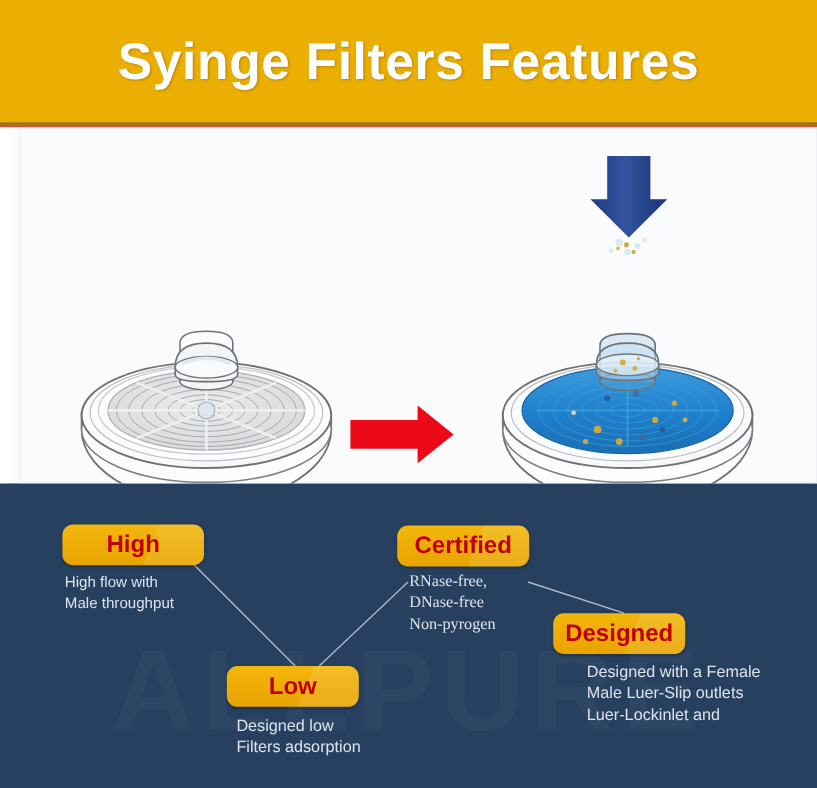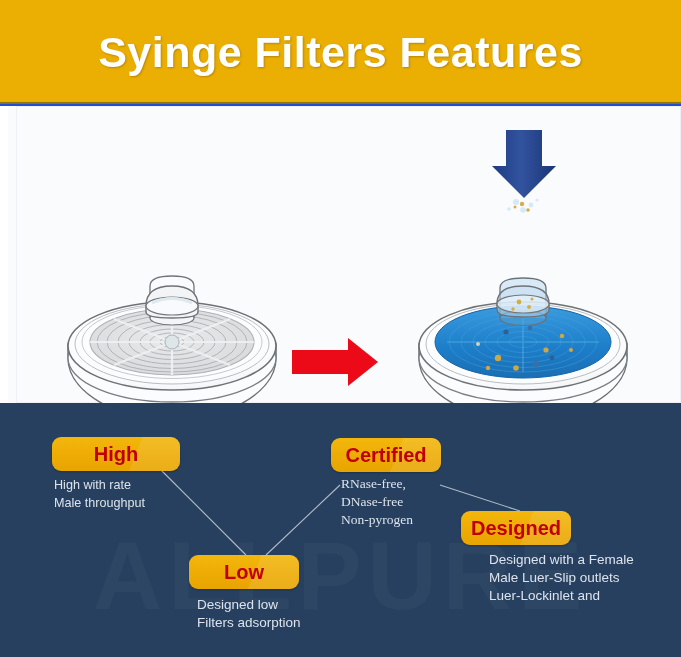--- a/index.html
+++ b/index.html
@@ -8,21 +8,21 @@
     background: #ffffff;
   }
   body {
     font-family: "Liberation Sans", sans-serif;
   }
   #infographic {
     position: relative;
     width: 681px;
     height: 657px;
     overflow: hidden;
-    background: #1d4ed8;
+    background: #ef4444;
   }
 
   
   .header-band {
     position: absolute;
     left: 0; top: 0;
     width: 681px;
     height: 104px;
     background: #EBAE03;
     border-bottom: 2px solid #8e7411;
@@ -306,25 +306,25 @@
     <div class="watermark">ALLPURE</div>
 
     <svg class="connector-svg" viewBox="0 0 681 254">
       <g stroke="#C8D0DA" stroke-width="1.1" fill="none" opacity="0.85">
         <line x1="160" y1="66" x2="246" y2="152"></line>
         <line x1="340" y1="82" x2="266" y2="152"></line>
         <line x1="440" y1="82" x2="520" y2="108"></line>
       </g>
     </svg>
 
-    <div class="badge" style="left:52px; top:34px; width:128px; height:34px;">
+    <div class="badge" style="left:52px; top:34px; width:118px; height:34px;">
       <span>High</span>
     </div>
     <div class="feature-text compact" style="left:54px; top:73px;">
-      <div>High with rate</div>
+      <div>High flow with</div>
       <div>Male throughput</div>
     </div>
 
     <div class="badge" style="left:331px; top:35px; width:110px; height:34px;">
       <span>Certified</span>
     </div>
     <div class="feature-text" style="left:341px; top:72px;font-family:Liberation Serif, serif;">
       <div>RNase-free,</div>
       <div>DNase-free</div>
       <div>Non-pyrogen</div>

